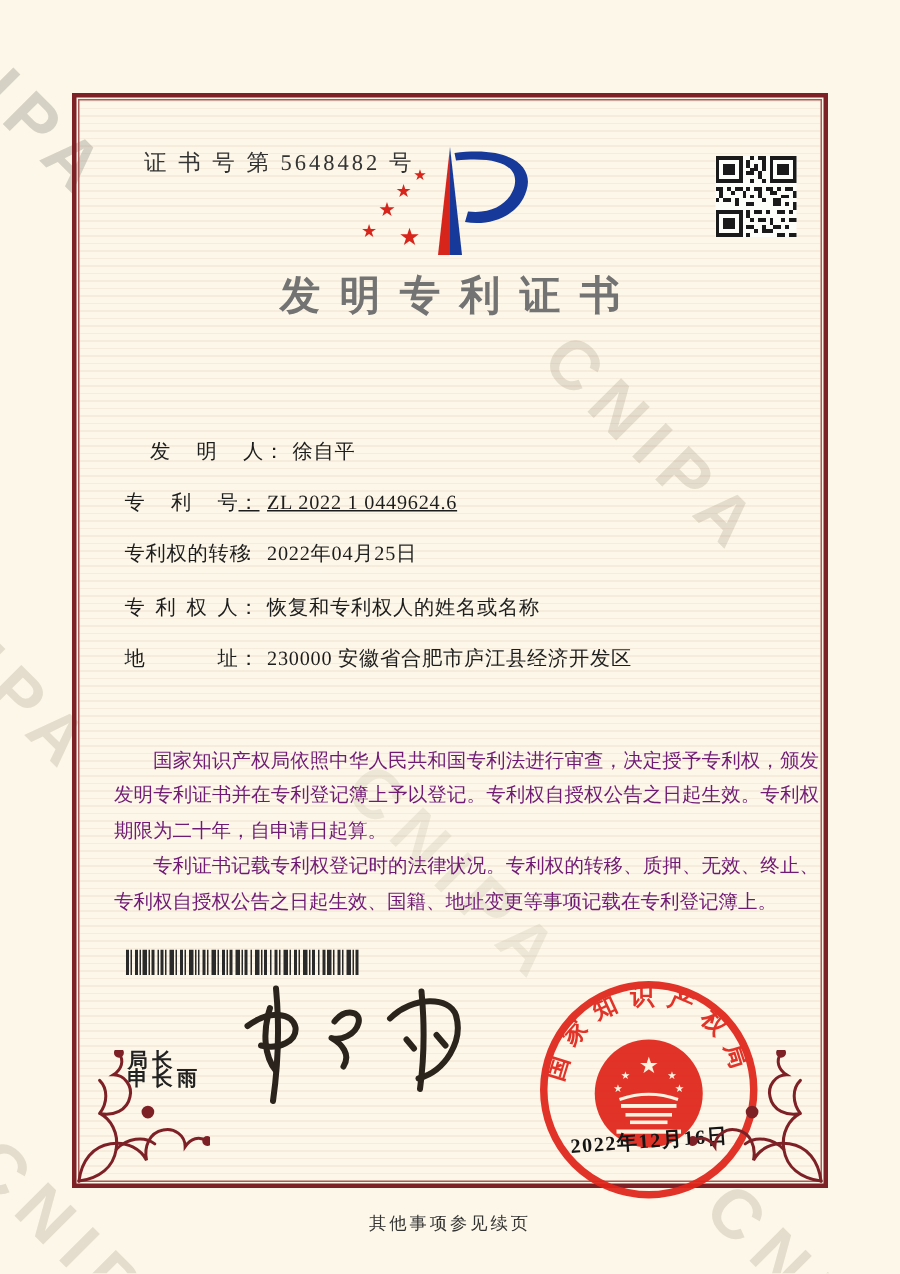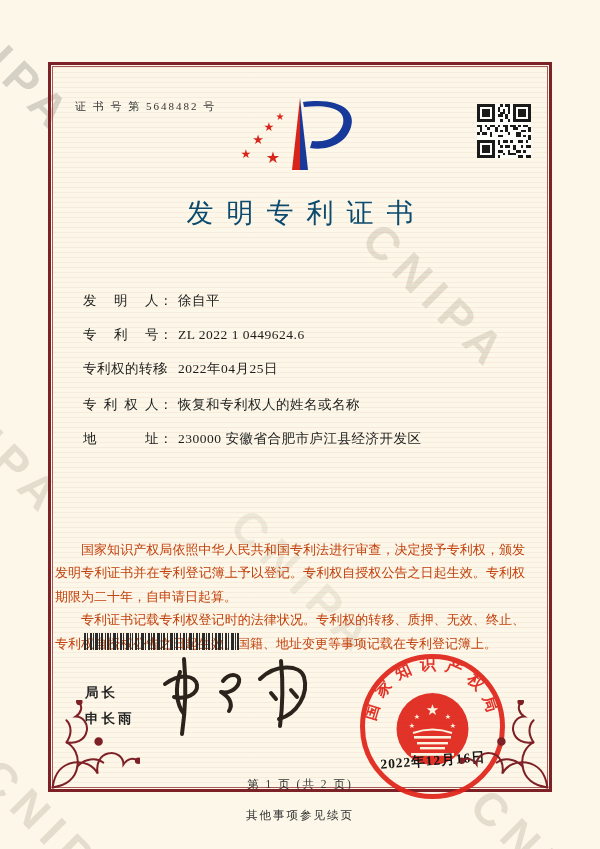--- a/index.html
+++ b/index.html
@@ -6,30 +6,30 @@
   #page{position:relative;width:600px;height:849px;background:#fcf7e8;overflow:hidden;
         font-family:"Liberation Serif","DejaVu Serif",serif;color:#222;}
   .wm{position:absolute;font-family:"Liberation Sans","DejaVu Sans",sans-serif;font-weight:bold;
       font-size:46px;letter-spacing:9px;color:rgba(172,160,138,0.30);white-space:nowrap;
       transform:rotate(45deg);transform-origin:left top;pointer-events:none;}
   .wm.dark{color:rgba(150,146,136,0.38);}
   .wm.faint{color:rgba(172,160,138,0.18);}
   .frame{position:absolute;left:48px;top:62px;width:498px;height:724px;border:3px solid #7e2127;}
   .frame-inner{position:absolute;inset:1px;border:1px solid #a85a58;
       background:repeating-linear-gradient(180deg,rgba(198,122,92,0.09) 0 1px,rgba(0,0,0,0) 1px 5px);}
-  .certno{position:absolute;left:75px;top:99px;font-size:11px;letter-spacing:2px;color:#333;}
+  .certno{position:absolute;left:96px;top:99px;font-size:15px;letter-spacing:2px;color:#333;}
   .logo{position:absolute;left:230px;top:95px;width:138px;height:75px;}
   .qr{position:absolute;left:477px;top:104px;width:54px;height:54px;background:#fdfdf9;}
-  .title{position:absolute;left:0;top:195px;width:100%;text-align:center;font-size:27px;
-      font-weight:normal;letter-spacing:13px;text-indent:13px;color:#0c4a6e;}
+  .title{position:absolute;left:0;top:179px;width:100%;text-align:center;font-size:27px;
+      font-weight:bold;letter-spacing:13px;text-indent:13px;color:#737373;}
   .fieldrow{position:absolute;left:83px;font-size:13.5px;color:#1d1d1d;white-space:nowrap;letter-spacing:0.5px;}
   .flabel{display:inline-block;width:76px;text-align:justify;text-align-last:justify;vertical-align:bottom;}
   .fvalue{margin-left:5px;}
-  .bodytext{position:absolute;left:55px;top:495px;width:470px;font-size:13px;line-height:1.8;
-      color:#c2410c;text-align:justify;margin-top:43px;}
+  .bodytext{position:absolute;left:76px;top:495px;width:470px;font-size:13px;line-height:1.8;
+      color:#701a75;text-align:justify;}
   .bodytext p{margin:0;text-indent:2em;}
   .barcode{position:absolute;left:84px;top:633px;width:156px;height:17px;}
   .signer{position:absolute;left:85px;font-size:13.5px;font-weight:bold;letter-spacing:3px;color:#222;
       font-family:"Liberation Sans","DejaVu Sans",sans-serif;}
   .signature{position:absolute;left:150px;top:650px;width:178px;height:92px;}
   .seal{position:absolute;left:355px;top:649px;width:155px;height:155px;opacity:0.93;}
   .sealdate{position:absolute;left:362px;top:752px;width:142px;text-align:center;font-size:13.5px;
       font-weight:bold;color:#151515;transform:rotate(-4deg);letter-spacing:1px;}
   .pagenum{position:absolute;left:0;top:777px;width:100%;text-align:center;font-size:11.5px;color:#333;letter-spacing:2px;}
   .contnote{position:absolute;left:0;top:808px;width:100%;text-align:center;font-size:11.5px;color:#333;letter-spacing:2px;}
@@ -70,24 +70,24 @@
     <g fill="#1a1a1a">
       <path d="M0,0h7v7h-7z M14,0h7v7h-7z M0,14h7v7h-7z" fill="#1a1a1a"></path>
       <path d="M1,1h5v5h-5z M15,1h5v5h-5z M1,15h5v5h-5z" fill="#fdfdf9"></path>
       <path d="M2,2h3v3h-3z M16,2h3v3h-3z M2,16h3v3h-3z"></path>
       <path d="M9,0h1v1h-1z M11,0h2v1h-2z M8,1h1v2h-1z M10,2h1v1h-1z M12,1h1v2h-1z M9,3h2v1h-2z M12,3h1v1h-1z M8,4h2v1h-2z M11,4h1v2h-1z M9,6h1v1h-1z M12,6h1v1h-1z M0,8h2v1h-2z M3,8h1v1h-1z M5,8h2v1h-2z M8,8h1v1h-1z M10,8h2v1h-2z M13,8h2v1h-2z M16,8h1v1h-1z M18,8h2v1h-2z M1,9h1v2h-1z M4,9h1v1h-1z M7,9h1v2h-1z M9,10h1v1h-1z M11,9h1v2h-1z M14,9h2v1h-2z M17,10h2v1h-2z M20,9h1v2h-1z M0,11h1v1h-1z M2,11h2v1h-2z M5,11h1v2h-1z M8,12h2v1h-2z M12,11h1v1h-1z M15,11h2v2h-2z M18,12h1v1h-1z M20,12h1v2h-1z M8,14h1v2h-1z M10,14h2v1h-2z M13,14h1v1h-1z M16,14h2v1h-2z M19,14h1v1h-1z M9,16h1v1h-1z M11,16h2v1h-2z M14,16h1v2h-1z M17,16h1v1h-1z M19,16h2v1h-2z M8,18h2v1h-2z M12,18h1v2h-1z M15,18h2v1h-2z M18,18h1v1h-1z M10,19h1v1h-1z M13,19h2v1h-2z M16,20h2v1h-2z M8,20h1v1h-1z M19,20h2v1h-2z"></path>
     </g>
   </svg>
 
   <div class="title">发明专利证书</div>
 
-  <div class="fieldrow" style="top:292px;">
+  <div class="fieldrow" style="top:292px;margin-left:17px;">
     <span class="flabel">发明人</span><span>：</span><span class="fvalue">徐自平</span>
   </div>
-  <div class="fieldrow" style="top:326px;">
+  <div class="fieldrow" style="top:326px;text-decoration:underline;">
     <span class="flabel">专利号</span><span>：</span><span class="fvalue">ZL 2022 1 0449624.6</span>
   </div>
   <div class="fieldrow" style="top:360px;">
     <span class="flabel">专利权的转移</span><span>：</span><span class="fvalue">2022年04月25日</span>
   </div>
   <div class="fieldrow" style="top:396px;">
     <span class="flabel">专利权人</span><span>：</span><span class="fvalue">恢复和专利权人的姓名或名称</span>
   </div>
   <div class="fieldrow" style="top:430px;">
     <span class="flabel">地址</span><span>：</span><span class="fvalue">230000 安徽省合肥市庐江县经济开发区</span>
@@ -95,21 +95,21 @@
 
   <div class="bodytext">
     <p>国家知识产权局依照中华人民共和国专利法进行审查，决定授予专利权，颁发发明专利证书并在专利登记簿上予以登记。专利权自授权公告之日起生效。专利权期限为二十年，自申请日起算。</p>
     <p>专利证书记载专利权登记时的法律状况。专利权的转移、质押、无效、终止、专利权自授权公告之日起生效、国籍、地址变更等事项记载在专利登记簿上。</p>
   </div>
 
   <svg class="barcode" viewBox="0 0 156 17" preserveAspectRatio="none">
     <path fill="#2a2a2a" d="M0 0h2v17h-2z M3 0h1v17h-1z M6 0h2v17h-2z M9 0h1v17h-1z M11 0h3v17h-3z M15 0h1v17h-1z M17 0h2v17h-2z M21 0h1v17h-1z M23 0h2v17h-2z M26 0h1v17h-1z M29 0h3v17h-3z M33 0h1v17h-1z M36 0h2v17h-2z M39 0h1v17h-1z M42 0h3v17h-3z M46 0h1v17h-1z M48 0h1v17h-1z M51 0h2v17h-2z M54 0h1v17h-1z M57 0h3v17h-3z M61 0h1v17h-1z M64 0h2v17h-2z M67 0h1v17h-1z M69 0h2v17h-2z M73 0h3v17h-3z M77 0h1v17h-1z M79 0h2v17h-2z M83 0h1v17h-1z M86 0h3v17h-3z M90 0h1v17h-1z M92 0h2v17h-2z M96 0h1v17h-1z M99 0h2v17h-2z M102 0h1v17h-1z M105 0h3v17h-3z M109 0h1v17h-1z M112 0h2v17h-2z M115 0h1v17h-1z M118 0h3v17h-3z M122 0h1v17h-1z M124 0h2v17h-2z M128 0h1v17h-1z M131 0h2v17h-2z M134 0h3v17h-3z M138 0h1v17h-1z M141 0h2v17h-2z M144 0h1v17h-1z M147 0h3v17h-3z M151 0h1v17h-1z M153 0h2v17h-2z"></path>
   </svg>
 
-  <div class="signer" style="top:684px;">局长</div>
+  <div class="signer" style="top:698px;">局长</div>
   <div class="signer" style="top:710px;">申长雨</div>
 
   <svg class="signature" viewBox="0 0 178 92">
     <g stroke="#2b241c" stroke-width="4" fill="none" stroke-linecap="round" stroke-linejoin="round">
       <path d="M30,22 C25,38 26,54 34,64"></path>
       <path d="M15,34 C30,23 45,25 47,35 C48,44 36,50 24,47"></path>
       <path d="M34,9 C36,30 36,56 32,84"></path>
       <path d="M73,31 C80,22 91,24 89,32 C87,40 77,44 71,42 C78,46 84,53 79,61"></path>
       <path d="M110,29 C125,14 150,14 154,27 C159,44 147,64 129,69"></path>
       <path d="M131,11 C133,32 133,54 130,76"></path>
@@ -157,16 +157,15 @@
       <path d="M95,95 C80,93 70,85 68,72 C66,60 72,50 80,46 C70,48 60,44 58,34 C56,26 62,18 70,18 C64,14 62,8 66,2"></path>
       <path d="M95,95 C93,80 85,70 72,68 C60,66 50,72 46,80 C48,70 44,60 34,58 C26,56 18,62 18,70 C14,64 8,62 2,66"></path>
       <path d="M68,72 C60,64 48,62 40,68"></path>
       <path d="M80,46 C74,38 74,28 80,22"></path>
       <circle cx="66" cy="2" r="2.5" fill="#7e2127"></circle>
       <circle cx="2" cy="66" r="2.5" fill="#7e2127"></circle>
       <circle cx="45" cy="45" r="3.5" fill="#7e2127"></circle>
     </g>
   </svg>
 
-  <div class="pagenum">第 1 页 (共 2 页)</div>
   <div class="contnote">其他事项参见续页</div>
 
 </div>
 
 </body></html>

